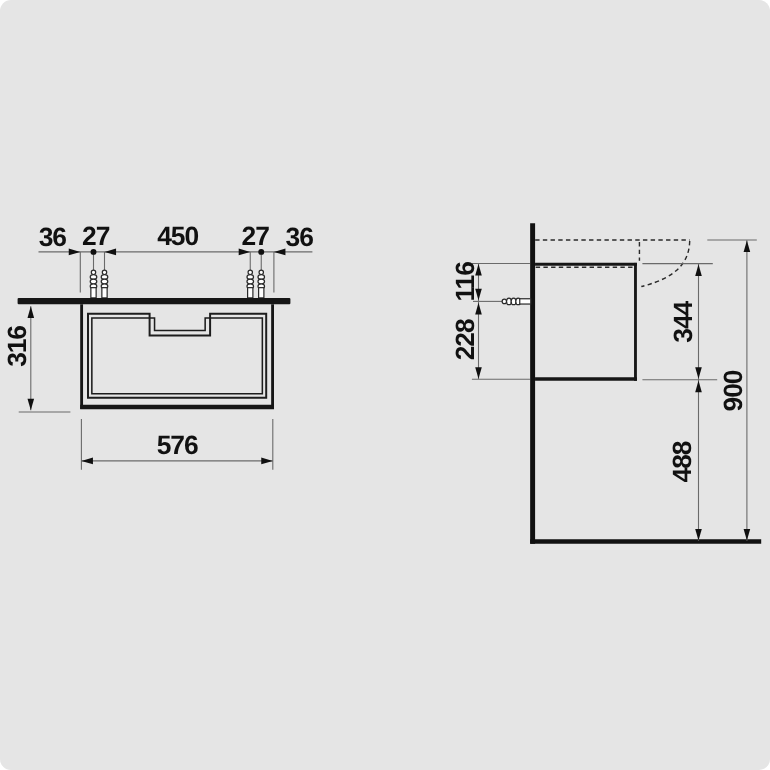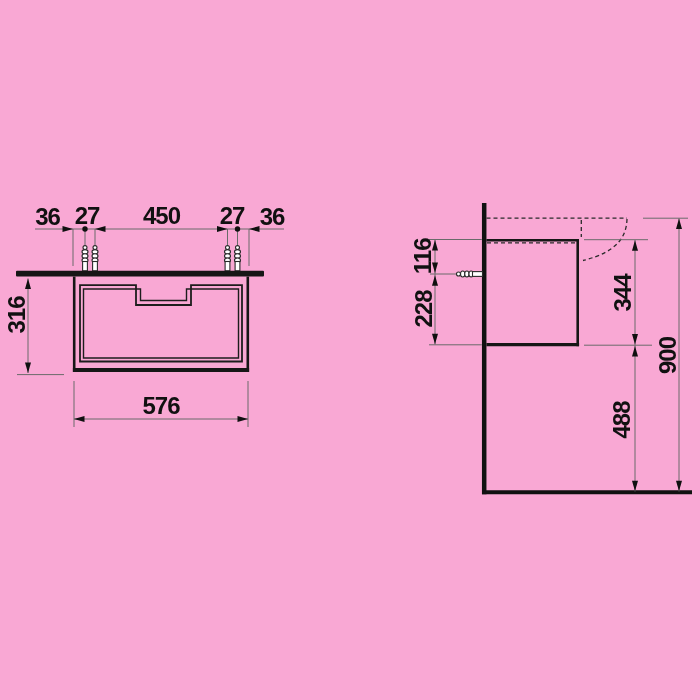--- a/index.html
+++ b/index.html
@@ -1,16 +1,16 @@
 <!DOCTYPE html>
 <html><head>
 <meta charset="utf-8">
 <style>
   html,body{margin:0;padding:0;background:#ffffff;}
-  .stage{position:relative;width:700px;height:700px;background:#f9a8d4;overflow:hidden;}
+  .stage{position:relative;width:700px;height:700px;background:#e5e5e5;overflow:hidden;border-radius:10px;}
   svg{display:block}
   .dim{stroke:#6a6a6a;stroke-width:1;fill:none}
   .arr{fill:#101010;stroke:none}
   .solid{fill:#161616;stroke:none}
   .edge{stroke:#161616;stroke-width:2.6;fill:none}
   .edgeB{stroke:#161616;stroke-width:4;fill:none}
   .edgeB2{stroke:#161616;stroke-width:3.2;fill:none}
   .p18{stroke:#1d1d1d;stroke-width:1.8;fill:none}
   .p14{stroke:#1d1d1d;stroke-width:1.4;fill:none}
   .anchor{fill:#ffffff;stroke:#2a2a2a;stroke-width:1.1}

